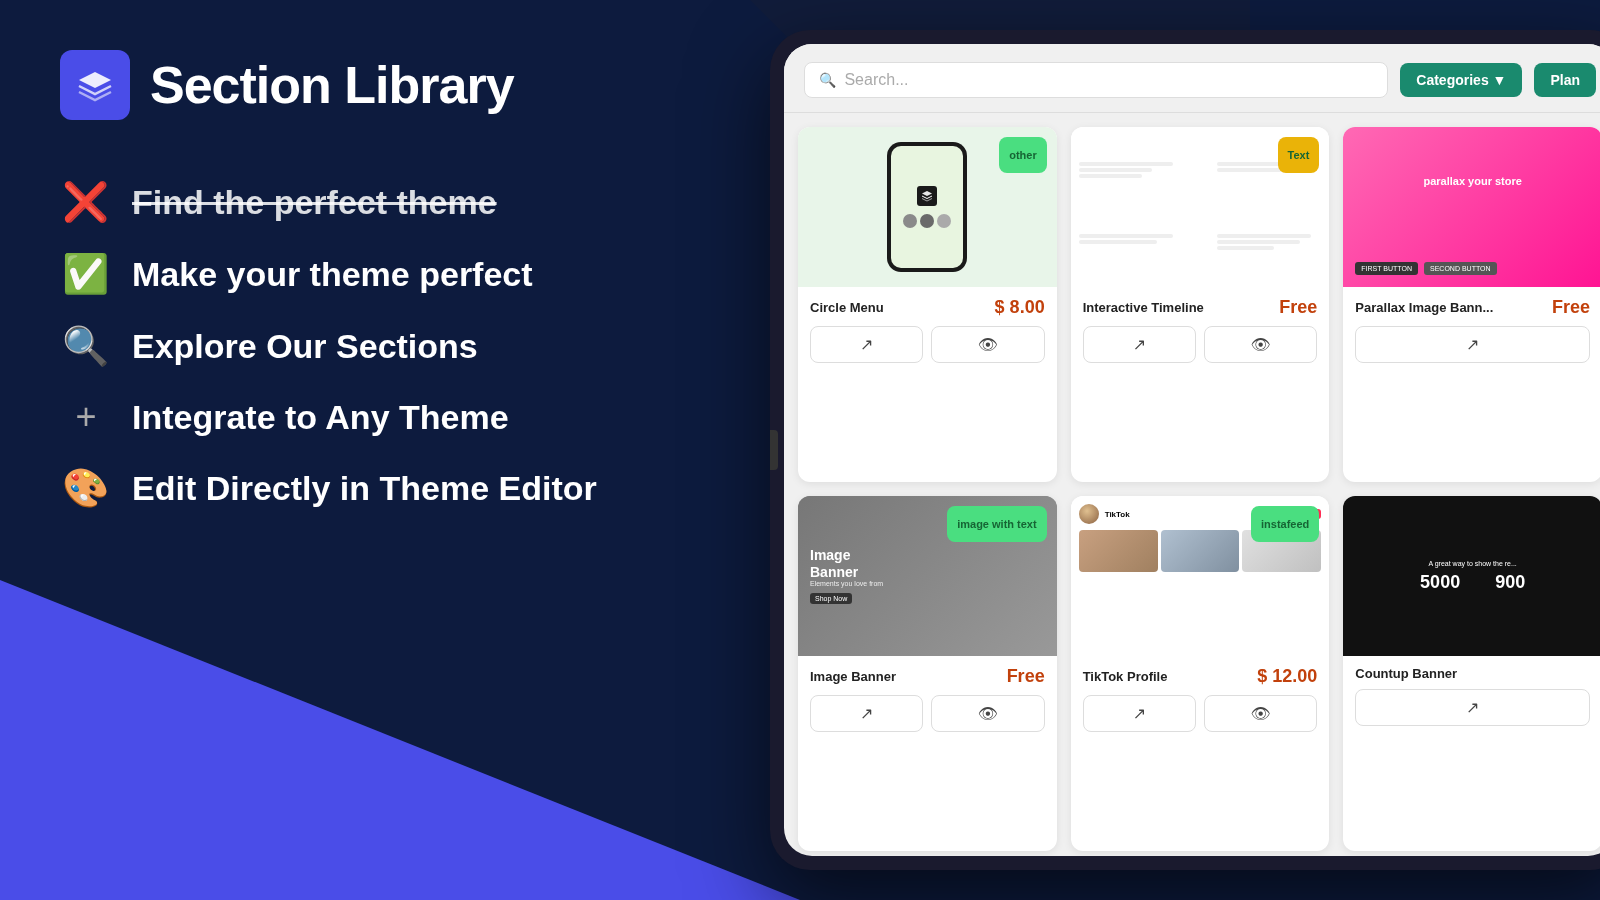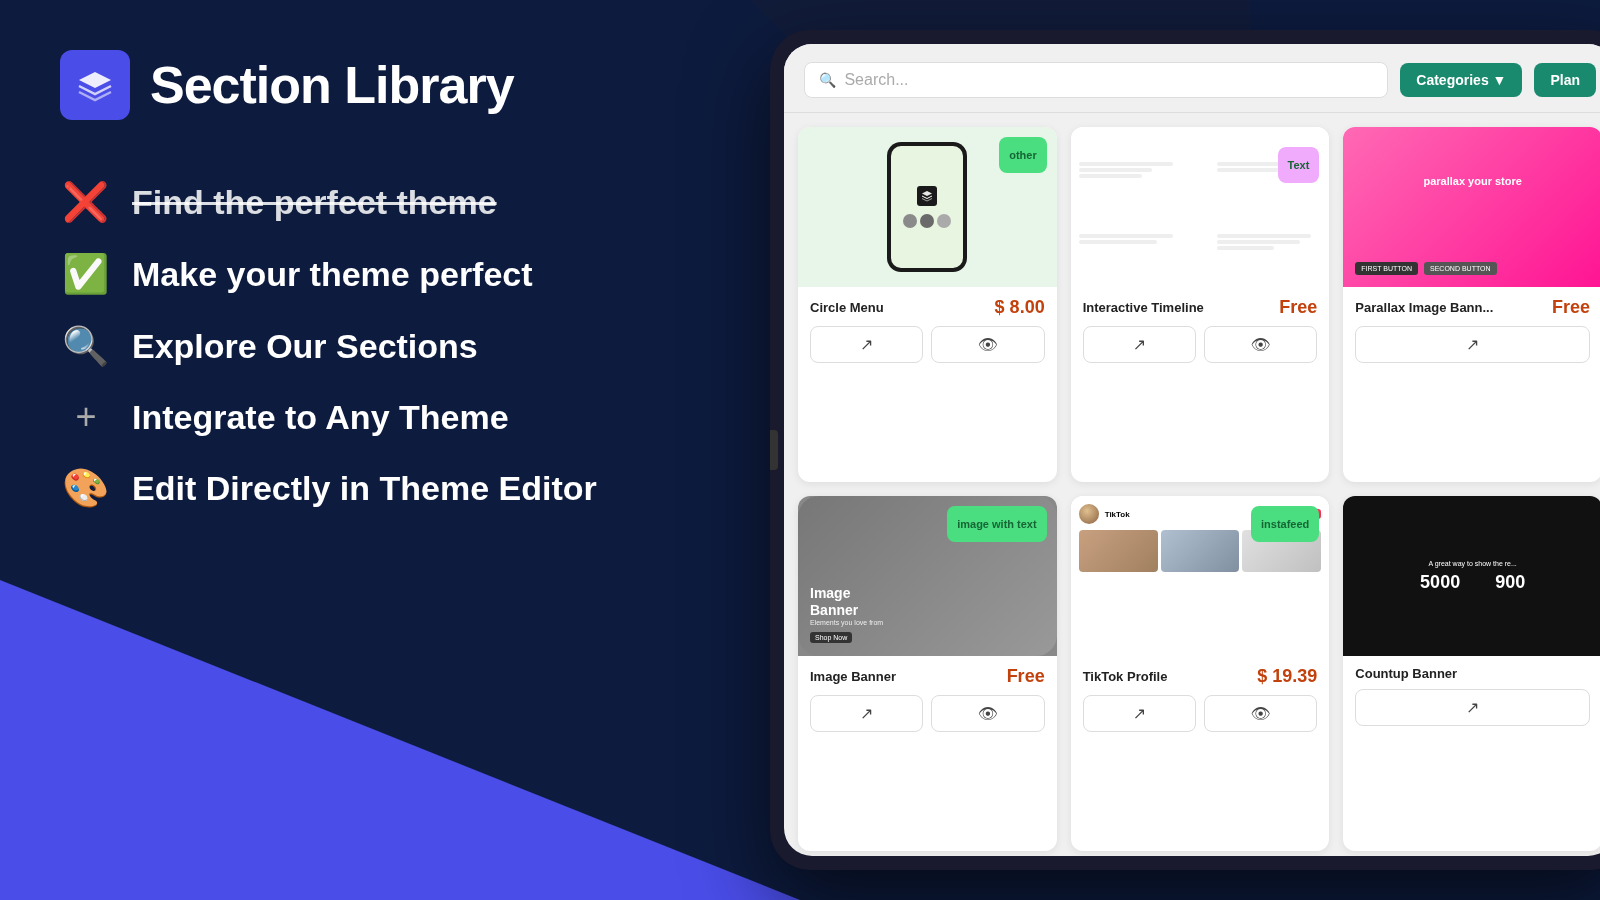--- a/index.html
+++ b/index.html
@@ -221,21 +221,21 @@
       top: 10px;
       right: 10px;
       padding: 12px 10px;
       border-radius: 8px;
       font-size: 11px;
       font-weight: 600;
       z-index: 2;
     }
 
     .badge-other { background: #4ade80; color: #166534; }
-    .badge-text { background: #f0abfc; color: #166534; margin-top: 10px; }
+    .badge-text { background: #eab308; color: #166534; }
     .badge-image-with-text { background: #4ade80; color: #166534; }
     .badge-instafeed { background: #4ade80; color: #166534; }
 
     .card-info {
       padding: 10px 12px 8px;
       display: flex;
       justify-content: space-between;
       align-items: center;
     }
 
@@ -362,23 +362,22 @@
       background: #888;
       position: relative;
       overflow: hidden;
     }
 
     .image-banner-overlay {
       position: absolute;
       inset: 0;
       background: linear-gradient(135deg, #777 0%, #999 100%);
       display: flex;
-      align-items: flex-end;
+      align-items: center;
       padding: 12px;
-      border-radius: 21px;
     }
 
     .image-banner-text {
       color: white;
     }
 
     .image-banner-h {
       font-size: 14px;
       font-weight: 800;
       line-height: 1.2;
@@ -693,21 +692,21 @@
               <button style="background:#ff2d55; color:white; border:none; font-size:6px; padding:2px 6px; border-radius:3px; margin-left:auto;">Save</button>
             </div>
             <div class="tiktok-grid">
               <div class="tiktok-thumb" style="background: linear-gradient(135deg, #c8a080, #a08060);"></div>
               <div class="tiktok-thumb" style="background: linear-gradient(135deg, #b0c0d0, #8090a0);"></div>
               <div class="tiktok-thumb" style="background: linear-gradient(135deg, #e0e0e0, #c0c0c0);"></div>
             </div>
           </div>
           <div class="card-info">
             <span class="card-name">TikTok Profile</span>
-            <span class="card-price">$ 19.39</span>
+            <span class="card-price">$ 12.00</span>
           </div>
           <div class="card-actions">
             <button class="action-btn">↗</button>
             <button class="action-btn">👁</button>
           </div>
         </div>
 
         <div class="card card-partial">
           <div class="card-image-area countup-img">
             <div class="countup-title">A great way to show the re...</div>

